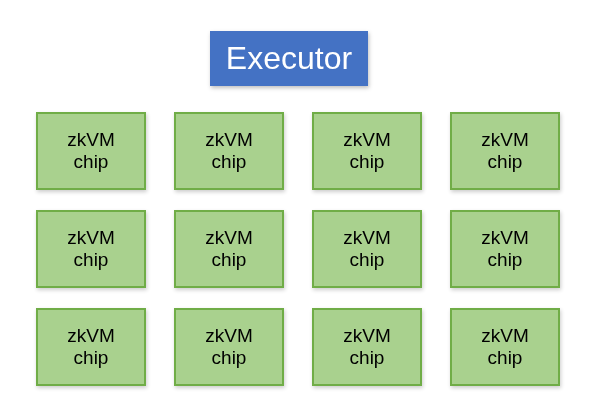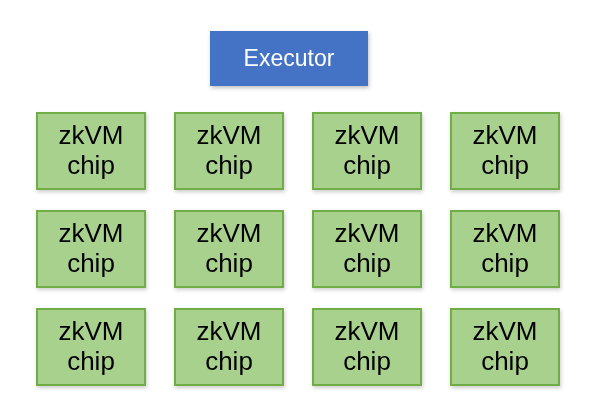--- a/index.html
+++ b/index.html
@@ -23,21 +23,21 @@
       position: absolute;
       left: 210px;
       top: 31px;
       width: 158px;
       height: 55px;
       background: var(--executor-fill, #4472C4);
       color: var(--executor-text, #ffffff);
       display: flex;
       align-items: center;
       justify-content: center;
-      font-size: 23px;
+      font-size: 32px;
       box-shadow: 1px 2px 4px rgba(0,0,0,0.25);
       box-sizing: border-box;
     }
     .chip-grid {
       position: absolute;
       left: 36px;
       top: 112px;
       width: 528px;
       display: grid;
       grid-template-columns: repeat(4, 110px);
@@ -46,21 +46,21 @@
       row-gap: 20px;
     }
     .chip-box {
       background: var(--chip-fill, #A9D18E);
       border: 2px solid var(--chip-border, #70AD47);
       color: var(--chip-text, #000000);
       display: flex;
       align-items: center;
       justify-content: center;
       text-align: center;
-      font-size: 26px;
+      font-size: 19px;
       line-height: 1.15;
       box-sizing: border-box;
       padding: 4px 12px;
       box-shadow: 1px 2px 4px rgba(0,0,0,0.2);
     }
   </style>
 </head>
 <body>
 
 <div class="canvas">

